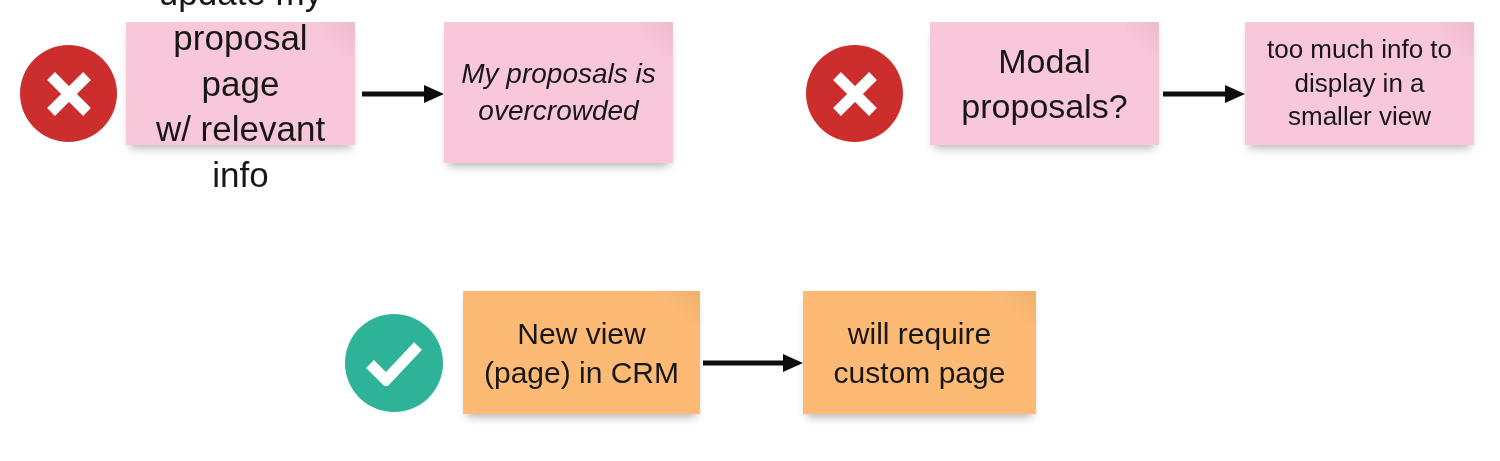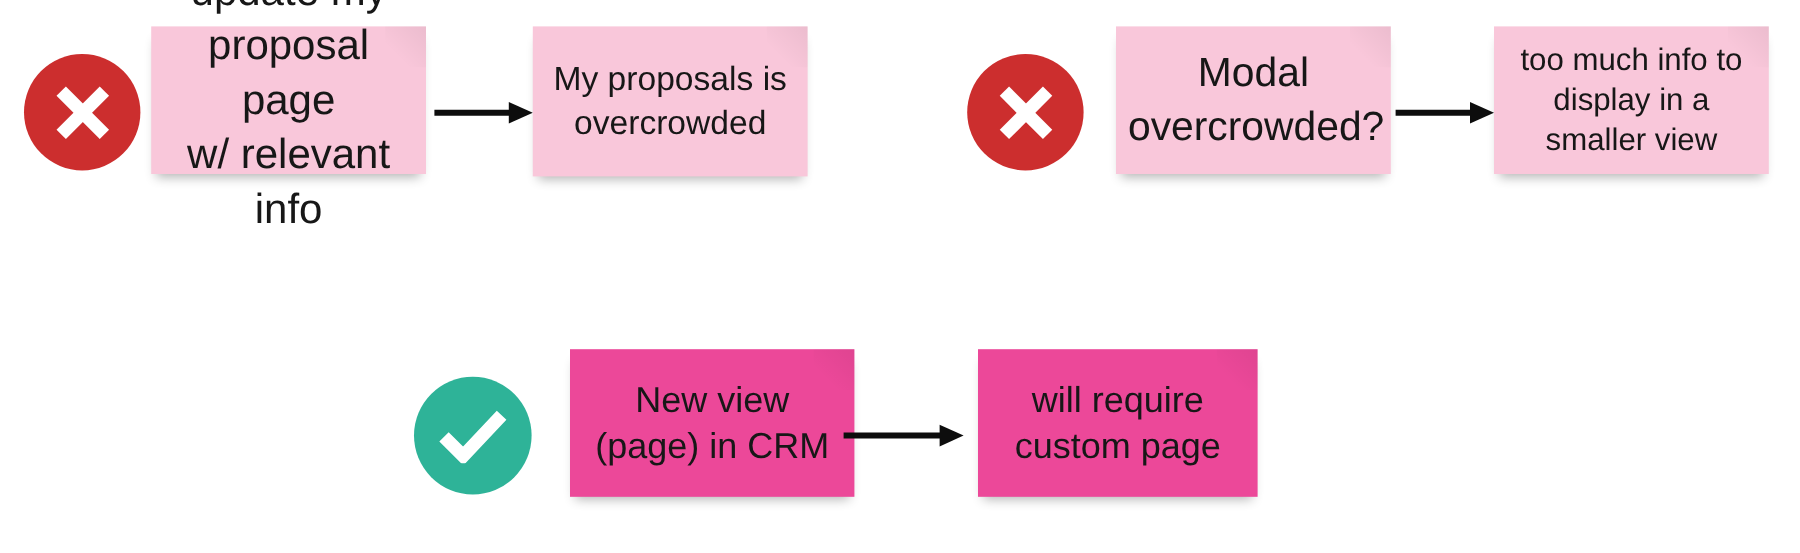--- a/index.html
+++ b/index.html
@@ -44,21 +44,21 @@
     line-height: 1.30;
     padding: 4px 10px;
     box-shadow: 0 7px 9px -4px rgba(0,0,0,0.30);
   }
   .note .note-text {
     display: block;
     width: 100%;
     white-space: pre-line;
   }
   .note.pink  { background: #f9c7da; }
-  .note.green { background: #ec4899; margin-left: 12px; }
+  .note.green { background: #fdba74; }
 
   
   .note::after {
     content: "";
     position: absolute;
     top: 0; right: 0;
     width: 34px; height: 34px;
     background: linear-gradient(225deg, rgba(0,0,0,0.055) 0%, rgba(0,0,0,0.0) 72%);
     pointer-events: none;
   }
@@ -91,37 +91,37 @@
 w/ relevant info</span>
   </div>
 
   <div class="arrow" style="left:362px; top:83px; width:82px;">
     <svg width="82" height="22" viewBox="0 0 82 22">
       <line x1="0" y1="11" x2="66" y2="11" stroke="#0d0d0d" stroke-width="5"></line>
       <polygon points="62,2 82,11 62,20" fill="#0d0d0d"></polygon>
     </svg>
   </div>
 
-  <div class="note pink" style="left:444px; top:22px; width:229px; height:125px; font-size:28px;">
+  <div class="note pink" style="left:444px; top:22px; width:229px; height:141px; font-size:28px;font-style:italic;">
     <span class="note-text">My proposals is
 overcrowded</span>
   </div>
 
   <div class="status-icon" style="left:806px; top:45px; width:97px; height:97px; background:#cc2e2e;">
     <svg width="52" height="52" viewBox="0 0 52 52" aria-hidden="true">
       <g stroke="#ffffff" stroke-width="11" stroke-linecap="butt">
         <line x1="8" y1="8" x2="44" y2="44"></line>
         <line x1="44" y1="8" x2="8" y2="44"></line>
       </g>
     </svg>
   </div>
 
   <div class="note pink" style="left:930px; top:22px; width:229px; height:123px; font-size:34px;">
     <span class="note-text">Modal
-overcrowded?</span>
+proposals?</span>
   </div>
 
   <div class="arrow" style="left:1163px; top:83px; width:82px;">
     <svg width="82" height="22" viewBox="0 0 82 22">
       <line x1="0" y1="11" x2="66" y2="11" stroke="#0d0d0d" stroke-width="5"></line>
       <polygon points="62,2 82,11 62,20" fill="#0d0d0d"></polygon>
     </svg>
   </div>
 
   <div class="note pink" style="left:1245px; top:22px; width:229px; height:123px; font-size:26px;">

